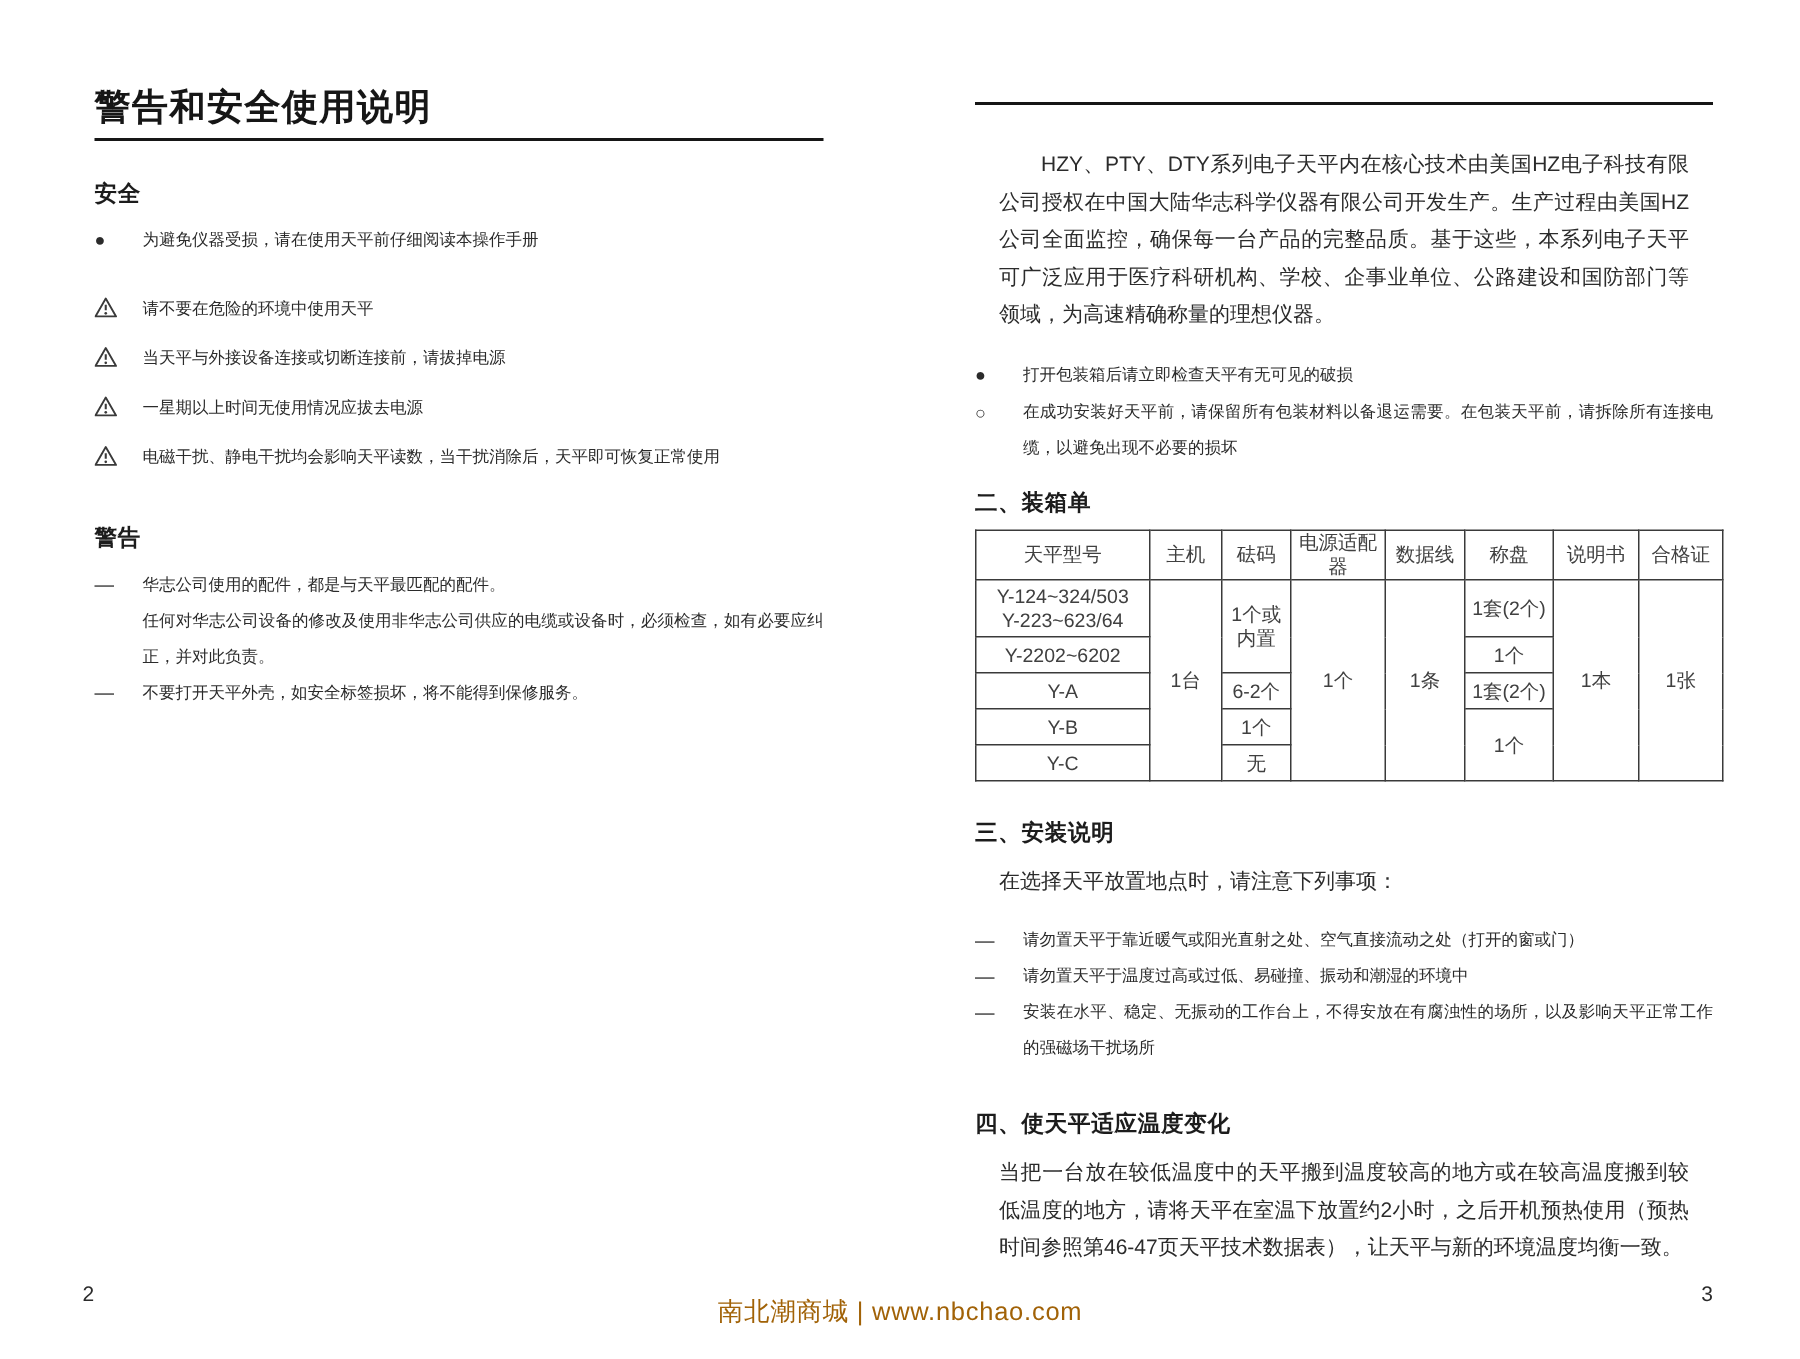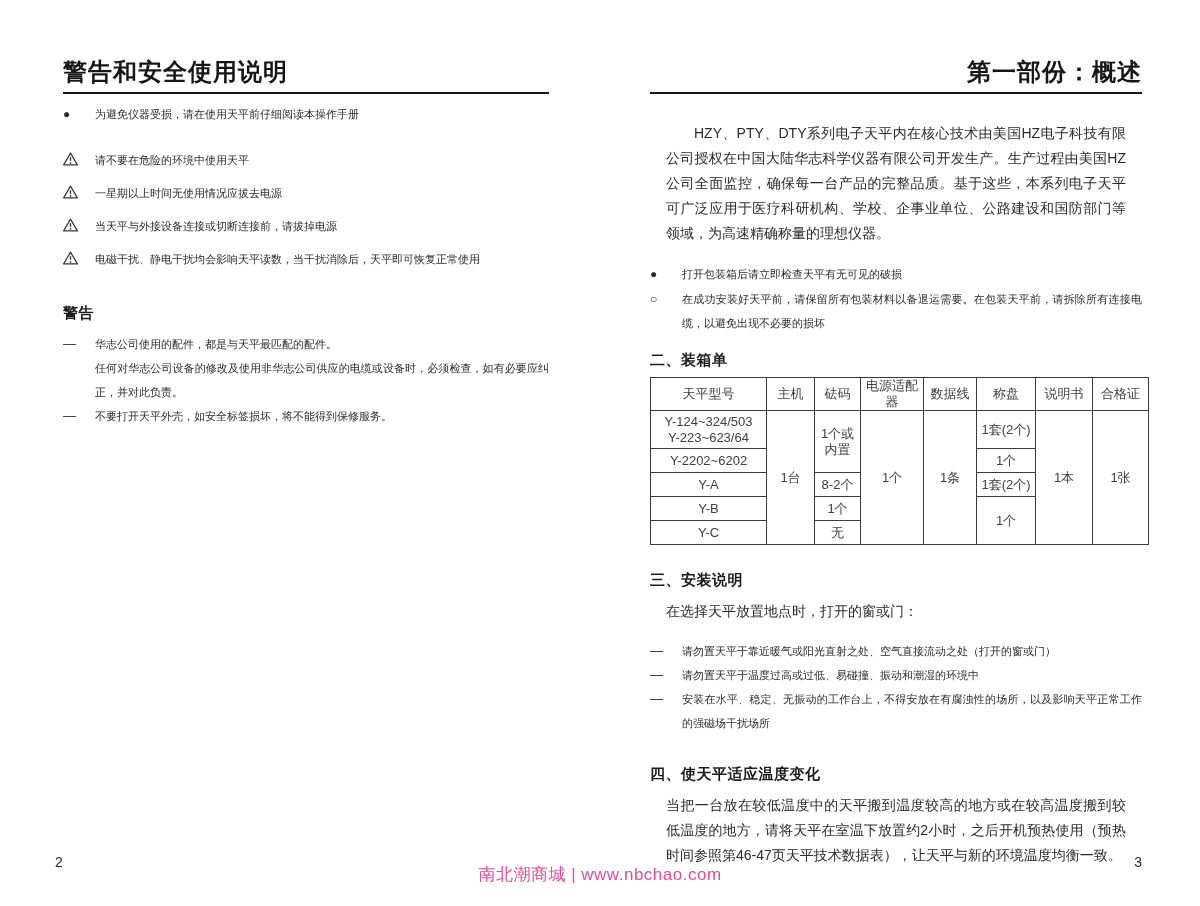--- a/index.html
+++ b/index.html
@@ -65,30 +65,31 @@
   table.packing thead tr { height: 22px; }
   table.packing tbody tr.r1 { height: 38px; }
   table.packing tbody tr.rn { height: 24px; }
   td.model-multiline { white-space: pre-line; }
 
   .page-num { position: absolute; bottom: 36px; font-size: 14px; color: #2b2b2b; }
   .page-num.pn-left  { left: 55px; }
   .page-num.pn-right { right: 58px; }
   .footer-watermark {
     position: absolute; bottom: 20px; left: 0; width: 100%;
-    text-align: center; font-size: 17px; color: #ec4899; letter-spacing: 0.5px;
+    text-align: center; font-size: 17px; color: #a16207; letter-spacing: 0.5px;
   }
 </style>
 </head>
 <body>
 
 <div class="page-col col-left">
   <div class="page-header">警告和安全使用说明</div>
   <hr class="header-rule">
 
+  <h2 class="sec-title safety-title">安全</h2>
 
   <div class="li safety-bullet">
     <span class="marker big">●</span>
     <span class="txt">为避免仪器受损，请在使用天平前仔细阅读本操作手册</span>
   </div>
 
   <div class="warn-list">
     <div class="li">
       <span class="warn-icon-wrap">
         <svg width="15" height="14" viewBox="0 0 24 22">
@@ -100,31 +101,31 @@
       <span class="txt">请不要在危险的环境中使用天平</span>
     </div>
     <div class="li">
       <span class="warn-icon-wrap">
         <svg width="15" height="14" viewBox="0 0 24 22">
             <path d="M12 1.5 L23 20.5 H1 Z" fill="none" stroke="#3a3a3a" stroke-width="2" stroke-linejoin="round"></path>
             <line x1="12" y1="8" x2="12" y2="14" stroke="#3a3a3a" stroke-width="2.2"></line>
             <circle cx="12" cy="17.2" r="1.4" fill="#3a3a3a"></circle>
           </svg>
       </span>
+      <span class="txt">当天平与外接设备连接或切断连接前，请拔掉电源</span>
+    </div>
+    <div class="li">
+      <span class="warn-icon-wrap">
+        <svg width="15" height="14" viewBox="0 0 24 22">
+            <path d="M12 1.5 L23 20.5 H1 Z" fill="none" stroke="#3a3a3a" stroke-width="2" stroke-linejoin="round"></path>
+            <line x1="12" y1="8" x2="12" y2="14" stroke="#3a3a3a" stroke-width="2.2"></line>
+            <circle cx="12" cy="17.2" r="1.4" fill="#3a3a3a"></circle>
+          </svg>
+      </span>
       <span class="txt">一星期以上时间无使用情况应拔去电源</span>
-    </div>
-    <div class="li">
-      <span class="warn-icon-wrap">
-        <svg width="15" height="14" viewBox="0 0 24 22">
-            <path d="M12 1.5 L23 20.5 H1 Z" fill="none" stroke="#3a3a3a" stroke-width="2" stroke-linejoin="round"></path>
-            <line x1="12" y1="8" x2="12" y2="14" stroke="#3a3a3a" stroke-width="2.2"></line>
-            <circle cx="12" cy="17.2" r="1.4" fill="#3a3a3a"></circle>
-          </svg>
-      </span>
-      <span class="txt">当天平与外接设备连接或切断连接前，请拔掉电源</span>
     </div>
     <div class="li">
       <span class="warn-icon-wrap">
         <svg width="15" height="14" viewBox="0 0 24 22">
             <path d="M12 1.5 L23 20.5 H1 Z" fill="none" stroke="#3a3a3a" stroke-width="2" stroke-linejoin="round"></path>
             <line x1="12" y1="8" x2="12" y2="14" stroke="#3a3a3a" stroke-width="2.2"></line>
             <circle cx="12" cy="17.2" r="1.4" fill="#3a3a3a"></circle>
           </svg>
       </span>
       <span class="txt">电磁干扰、静电干扰均会影响天平读数，当干扰消除后，天平即可恢复正常使用</span>
@@ -140,21 +141,20 @@
 任何对华志公司设备的修改及使用非华志公司供应的电缆或设备时，必须检查，如有必要应纠正，并对此负责。</span>
     </div>
     <div class="li">
       <span class="marker">—</span>
       <span class="txt">不要打开天平外壳，如安全标签损坏，将不能得到保修服务。</span>
     </div>
   </div>
 </div>
 
 <div class="page-col col-right">
-  <div class="page-header right">第一部份：概述</div>
   <hr class="header-rule">
 
   <p class="para indent intro-para">HZY、PTY、DTY系列电子天平内在核心技术由美国HZ电子科技有限公司授权在中国大陆华志科学仪器有限公司开发生产。生产过程由美国HZ公司全面监控，确保每一台产品的完整品质。基于这些，本系列电子天平可广泛应用于医疗科研机构、学校、企事业单位、公路建设和国防部门等领域，为高速精确称量的理想仪器。</p>
 
   <div class="s1-list">
     <div class="li">
       <span class="marker big">●</span>
       <span class="txt">打开包装箱后请立即检查天平有无可见的破损</span>
     </div>
     <div class="li">
@@ -200,38 +200,38 @@
           <td>1套(2个)</td>
           <td rowspan="5">1本</td>
           <td rowspan="5">1张</td>
         </tr>
         <tr class="rn">
           <td>Y-2202~6202</td>
           <td>1个</td>
         </tr>
         <tr class="rn">
           <td>Y-A</td>
-          <td>8-2个</td>
+          <td>6-2个</td>
           <td>1套(2个)</td>
         </tr>
         <tr class="rn">
           <td>Y-B</td>
           <td>1个</td>
           <td rowspan="2">1个</td>
         </tr>
         <tr class="rn">
           <td>Y-C</td>
           <td>无</td>
         </tr>
       </tbody>
     </table>
   </div>
 
   <h2 class="sec-title s3-title">三、安装说明</h2>
-  <p class="para s3-intro">在选择天平放置地点时，打开的窗或门：</p>
+  <p class="para s3-intro">在选择天平放置地点时，请注意下列事项：</p>
   <div class="s3-list">
     <div class="li">
       <span class="marker">—</span>
       <span class="txt">请勿置天平于靠近暖气或阳光直射之处、空气直接流动之处（打开的窗或门）</span>
     </div>
     <div class="li">
       <span class="marker">—</span>
       <span class="txt">请勿置天平于温度过高或过低、易碰撞、振动和潮湿的环境中</span>
     </div>
     <div class="li">

